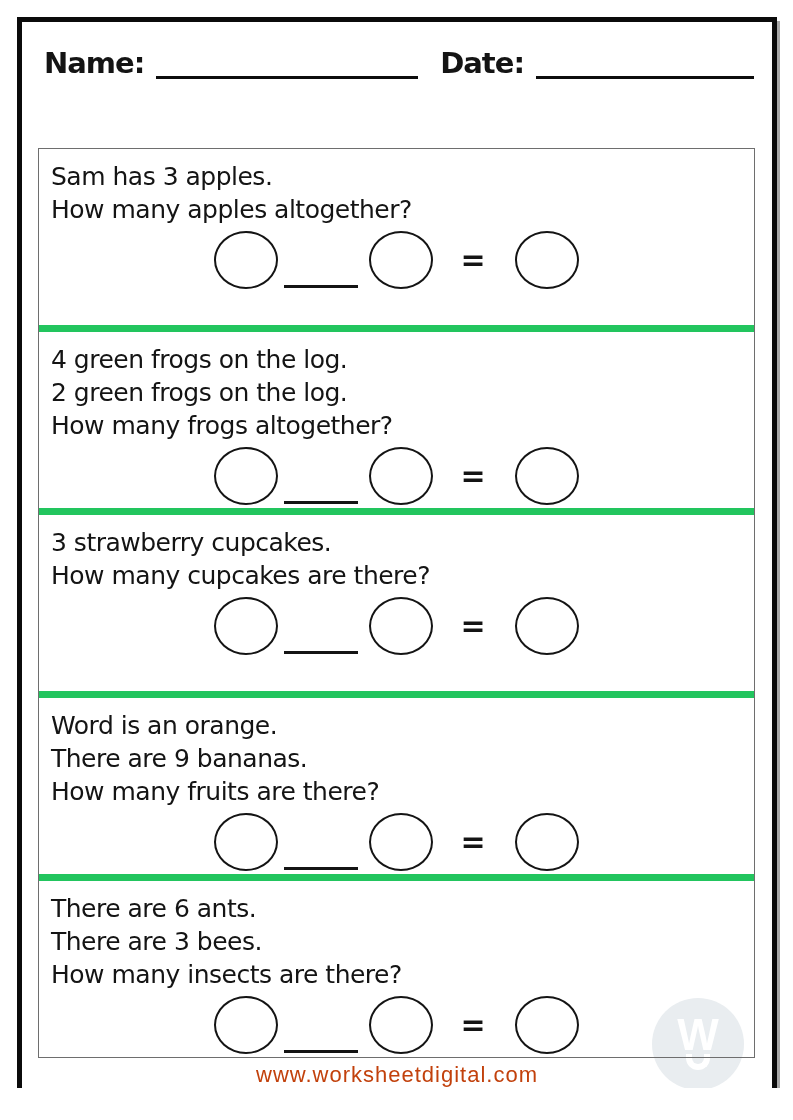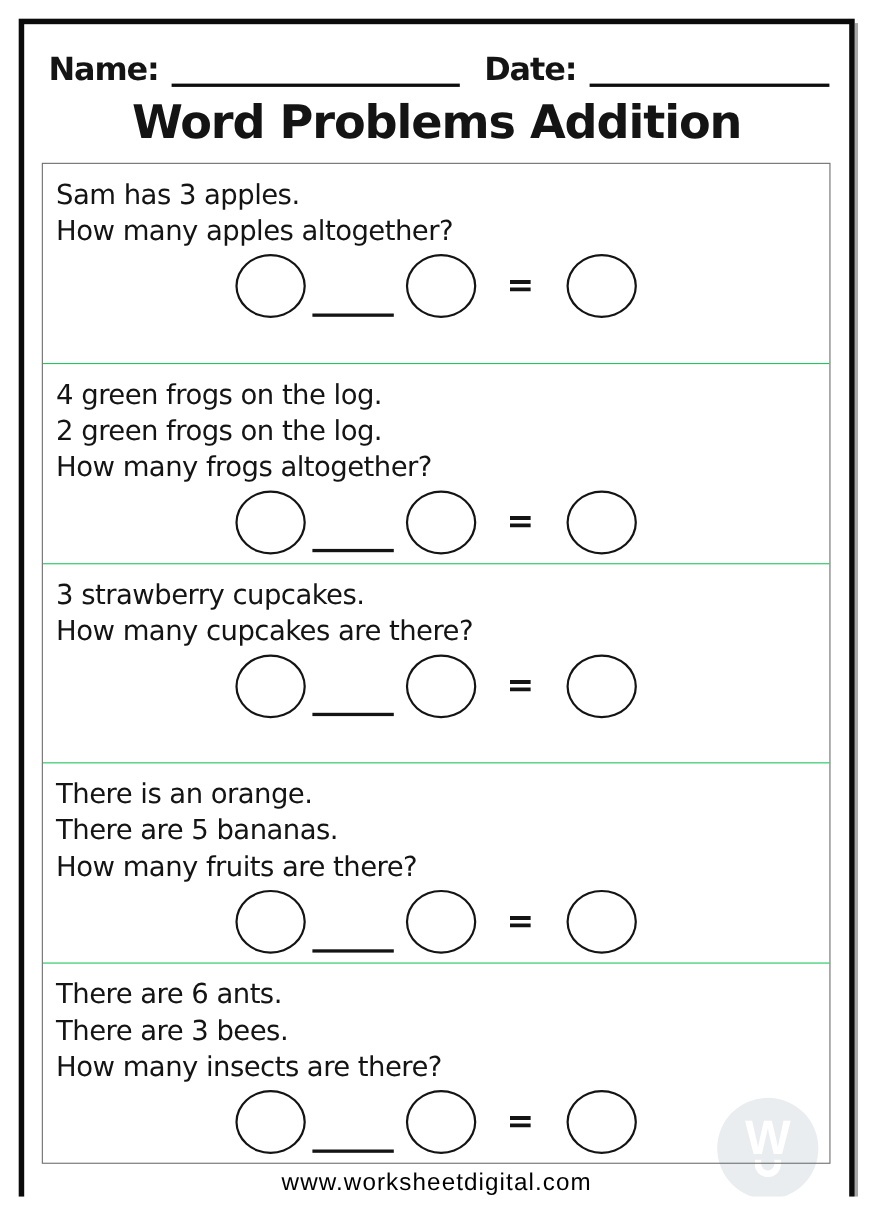--- a/index.html
+++ b/index.html
@@ -24,40 +24,40 @@
   .date-line { width:218px; margin:0 0 1px 12px; }
   .title {
     position:absolute; left:0; right:0; top:64px; text-align:center;
     font-size:42px; font-weight:800; letter-spacing:-1px; z-index:2;
   }
   
   .ptable {
     position:absolute; left:16px; top:126px; width:717px; height:910px;
     border:1px solid #6e6e6e; display:flex; flex-direction:column; z-index:1;
   }
-  .prow { flex:1; border-top:1px solid #22c55e; padding:11px 0 0 12px; background:transparent; }
+  .prow { flex:1; border-top:7px solid #22c55e; padding:11px 0 0 12px; background:transparent; }
   .prow:first-child { border-top:none; }
   .pline { font-size:25px; line-height:33px; letter-spacing:-0.5px; }
   .equation {
     display:flex; justify-content:center; align-items:center;
     margin-top:5px; padding-right:12px;
   }
   .circle {
     width:64px; height:58px; border:2.5px solid #141414; border-radius:50%;
     background:transparent; flex:0 0 auto;
   }
   .blank {
     width:74px; height:0; border-bottom:3.5px solid #141414;
     margin:0 11px 0 6px; transform:translateY(26px); flex:0 0 auto;
   }
   .equals { font-size:30px; font-weight:800; margin:0 29px 0 27px; line-height:1; }
   
   .footer {
     position:absolute; left:0; right:0; top:1040px; text-align:center;
-    font-size:22px; letter-spacing:1px; color:#000000; z-index:2;
+    font-size:22px; letter-spacing:1px; color:#c2410c; z-index:2;
     font-family:"Liberation Sans", sans-serif;
   }
   
   .watermark {
     position:absolute; left:630px; top:976px; width:92px; height:92px;
     border-radius:50%; z-index:0;
     display:flex; flex-direction:column; align-items:center; justify-content:center;
   }
   .wm-letter {
     font-size:44px; font-weight:800; line-height:0.85; margin-top:-2px;
@@ -74,21 +74,20 @@
 <div class="page">
   <div class="sheet">
 
     <div class="header-row">
       <span class="hdr-label">Name:</span>
       <span class="fill-line name-line"></span>
       <span class="hdr-label">Date:</span>
       <span class="fill-line date-line"></span>
     </div>
 
-    <h1 class="title">Word Problems Addition</h1>
 
     <div class="watermark" style="background: rgb(233, 237, 240);">
       <span class="wm-letter" style="color: rgb(255, 255, 255);">W</span>
       <span class="wm-cup" style="color: rgb(255, 255, 255); border-color: rgb(255, 255, 255);"></span>
     </div>
 
     <div class="ptable">
 
       <section class="prow">
         <p class="pline">Sam has 3 apples.</p>
@@ -121,22 +120,22 @@
         <div class="equation">
           <span class="circle"></span>
           <span class="blank"></span>
           <span class="circle"></span>
           <span class="equals">=</span>
           <span class="circle"></span>
         </div>
       </section>
 
       <section class="prow">
-        <p class="pline">There is an orange.</p>
-        <p class="pline">There are 5 bananas.</p>
+        <p class="pline">Word is an orange.</p>
+        <p class="pline">There are 9 bananas.</p>
         <p class="pline">How many fruits are there?</p>
         <div class="equation">
           <span class="circle"></span>
           <span class="blank"></span>
           <span class="circle"></span>
           <span class="equals">=</span>
           <span class="circle"></span>
         </div>
       </section>
 

